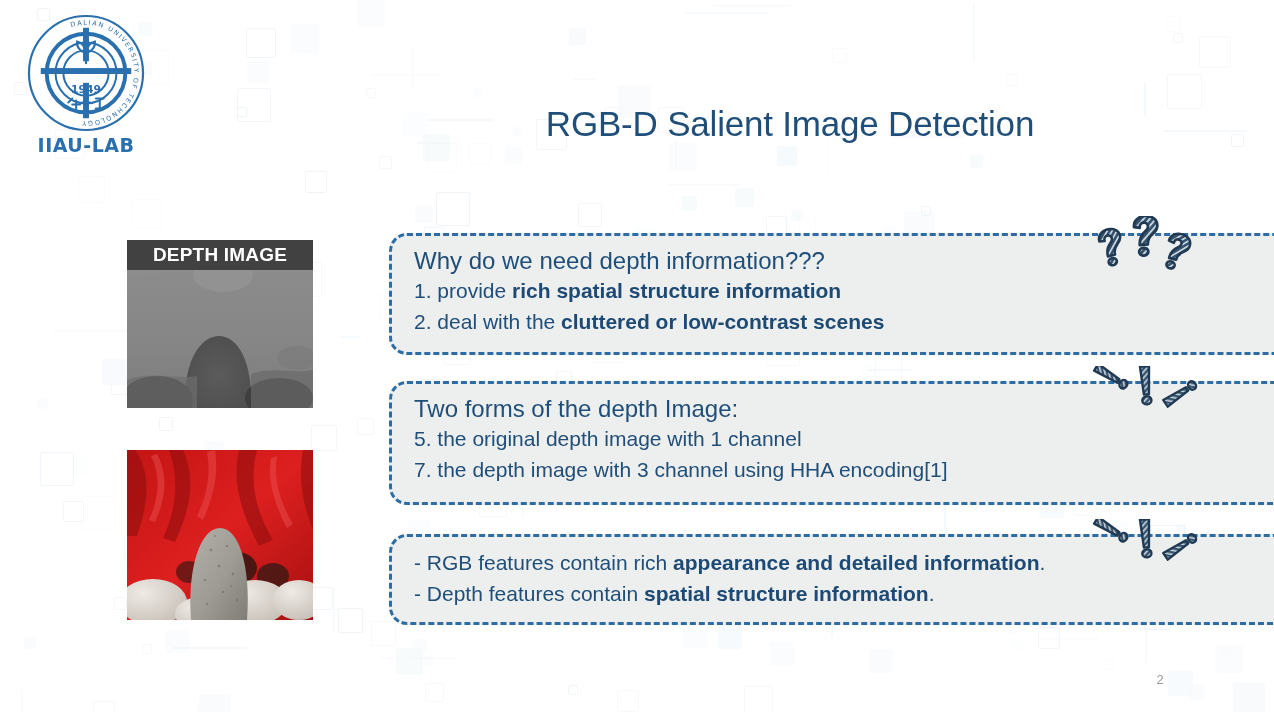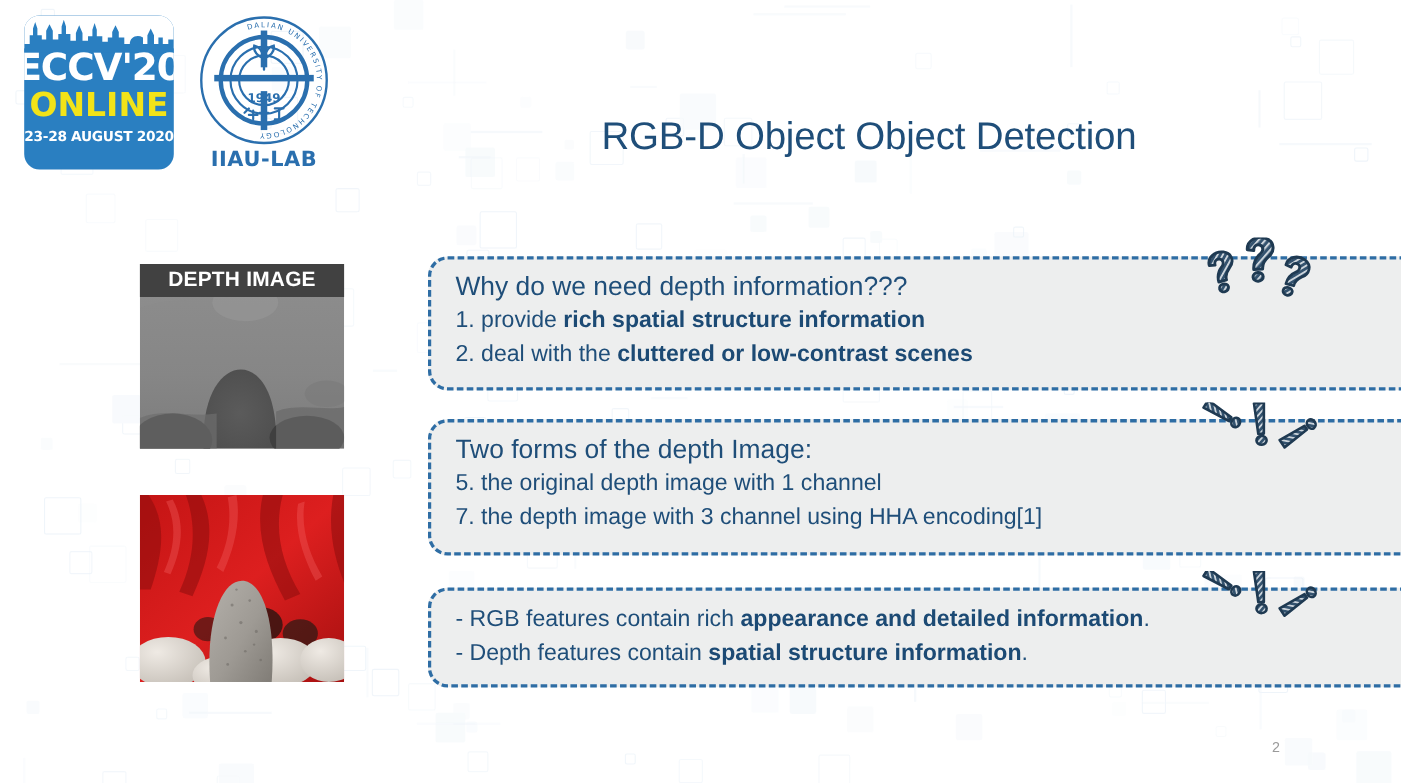--- a/index.html
+++ b/index.html
@@ -437,36 +437,20 @@
       <div class="ln" style="left: 944px; top: 467px; width: 2px; height: 74px; opacity: 0.69;"></div>
       <div class="ln" style="left: 969px; top: 471px; width: 20px; height: 2px; opacity: 0.69;"></div>
       <div class="ln" style="left: 412px; top: 657px; width: 20px; height: 2px; opacity: 0.38;"></div>
       <div class="ln" style="left: 412px; top: 45px; width: 2px; height: 42px; opacity: 0.35;"></div>
       <div class="ln" style="left: 1079px; top: 544px; width: 2px; height: 58px; opacity: 0.75;"></div>
       <div class="ln" style="left: 172px; top: 647px; width: 75px; height: 2px; opacity: 0.73;"></div>
     </div>
 
   <div class="logos">
 
-    <div class="eccv-logo">
-      <div class="eccv-sky"></div>
-      <svg class="skyline" viewBox="0 0 136 34">
-        <path fill="#2a7fc1" d="M0,34 L0,26 L5,26 L5,18 L8,18 L8,12 L10,6 L12,12 L12,18 L16,18 L16,22
-          L20,22 L20,14 L23,8 L26,14 L26,22 L31,22 L31,17 L34,17 L34,10 L36,4 L38,10 L38,17 L42,17
-          L42,23 L47,23 L47,16 L50,9 L53,16 L53,23 L58,23 L58,19 L62,19 L62,13 L64,7 L66,13 L66,19
-          L71,19 L71,24 L76,24 L76,20 L80,20 L80,15 L83,9 L86,15 L86,20 L91,20 L91,26 L96,26
-          C96,20 102,17 108,20 L108,26 L112,26 L112,18 L115,12 L118,18 L118,26 L122,26 L122,20
-          L126,20 L126,26 L131,26 L131,22 L136,22 L136,34 Z"></path>
-      </svg>
-      <div class="eccv-main">
-        <div class="eccv-title">ECCV'20</div>
-        <div class="eccv-online">ONLINE</div>
-        <div class="eccv-date">23-28 AUGUST 2020</div>
-      </div>
-    </div>
 
     <div class="dlut-logo">
       <svg class="dlut-seal" viewBox="0 0 120 120">
         <defs>
           <path id="ringpath" d="M60,60 m-49,0 a49,49 0 1,1 98,0 a49,49 0 1,1 -98,0"></path>
         </defs>
         <circle cx="60" cy="60" r="58" fill="none" stroke="#2a6fae" stroke-width="2.2"></circle>
         <circle cx="60" cy="60" r="40" fill="none" stroke="#2a6fae" stroke-width="4"></circle>
         <circle cx="60" cy="60" r="31" fill="none" stroke="#2a6fae" stroke-width="2"></circle>
         <circle cx="60" cy="60" r="23" fill="none" stroke="#2a6fae" stroke-width="2"></circle>
@@ -483,21 +467,21 @@
           <path d="M42,90 L46,86 M50,88 L50,96 M46,92 L54,92"></path>
           <path d="M60,86 L60,96 M56,90 L64,90"></path>
           <path d="M70,86 L78,86 M74,86 L74,96 M70,96 L78,96"></path>
         </g>
       </svg>
       <div class="dlut-lab">IIAU-LAB</div>
     </div>
 
   </div>
 
-  <div class="slide-title">RGB-D Object Object Detection</div>
+  <div class="slide-title">RGB-D Salient Image Detection</div>
 
   <div class="img-card depth">
     <svg class="depth-canvas" viewBox="0 0 186 168" preserveAspectRatio="none">
       <defs>
         <linearGradient id="dbg" x1="0" y1="0" x2="0" y2="1">
           <stop offset="0%" stop-color="#8e8e8e"></stop>
           <stop offset="60%" stop-color="#868686"></stop>
           <stop offset="100%" stop-color="#7c7c7c"></stop>
         </linearGradient>
         <radialGradient id="dstone" cx="50%" cy="55%" r="62%">

